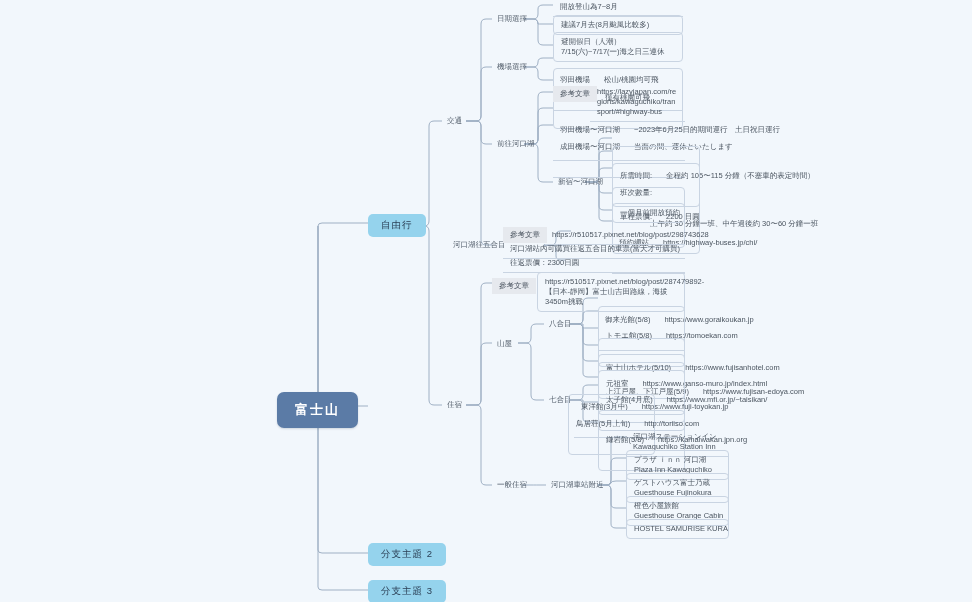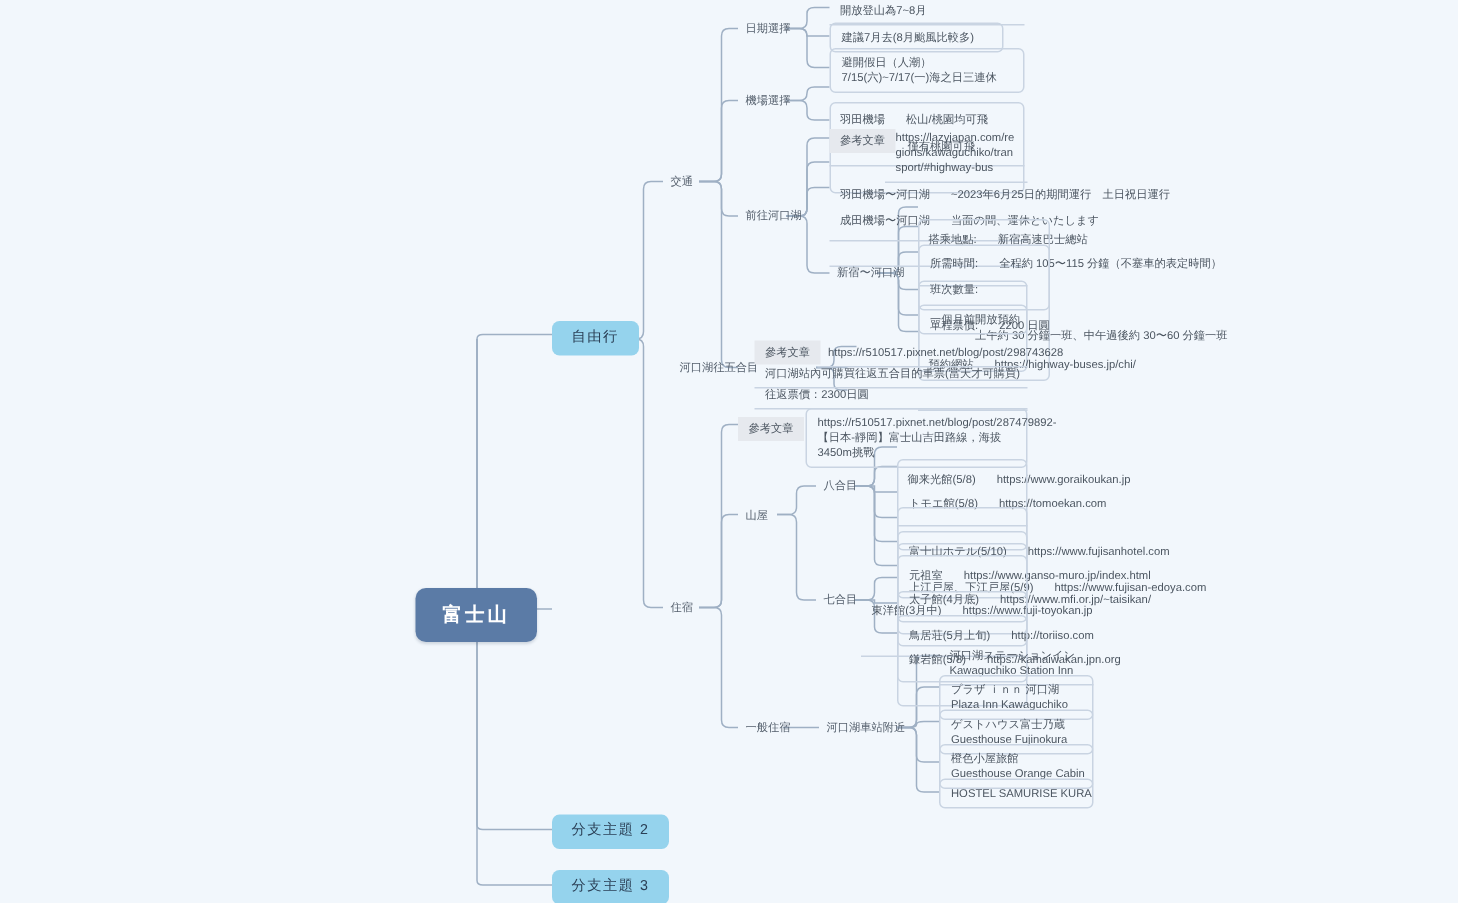--- a/index.html
+++ b/index.html
@@ -168,21 +168,21 @@
   <div class="node n-branch" style="left:368px; top:214px;">自由行</div>
   <div class="node n-branch" style="left:368px; top:543px;">分支主題 2</div>
   <div class="node n-branch" style="left:368px; top:580px;">分支主題 3</div>
 
   <div class="node n-plain" style="left:442px; top:113px;">交通</div>
   <div class="node n-plain" style="left:442px; top:397px;">住宿</div>
 
   <div class="node n-plain" style="left:492px; top:11px;">日期選擇</div>
 
   <div class="node n-card" style="left:553px; top:-2px; width:130px;">開放登山為7~8月</div>
-  <div class="node n-card boxed" style="left:553px; top:15px; width:116px;">建議7月去(8月颱風比較多)</div>
+  <div class="node n-card boxed" style="left:553px; top:15px; width:130px;">建議7月去(8月颱風比較多)</div>
   <div class="node n-card boxed" style="left:553px; top:32px; width:130px;">避開假日（人潮）
 7/15(六)~7/17(一)海之日三連休</div>
 
   <div class="node n-plain" style="left:492px; top:59px;">機場選擇</div>
 
   <div class="node n-card" style="left:553px; top:51px; width:130px;">
     <div class="row2">
       <span class="k">羽田機場</span>
       <span class="v">松山/桃園均可飛</span>
     </div>
@@ -207,26 +207,20 @@
   </div>
   <div class="node n-card" style="left:553px; top:118px; width:132px;">
     <div class="row2">
       <span class="k">成田機場〜河口湖</span>
       <span class="v">当面の間、運休といたします</span>
     </div>
   </div>
 
   <div class="node n-plain" style="left:553px; top:174px;">新宿〜河口湖</div>
 
-  <div class="node n-card" style="left:612px; top:131px; width:73px;">
-    <div class="row2">
-      <span class="k">搭乘地點:</span>
-      <span class="v">新宿高速巴士總站</span>
-    </div>
-  </div>
   <div class="node n-card boxed" style="left:612px; top:146px; width:88px;">
     <div class="row2">
       <span class="k">所需時間:</span>
       <span class="v">全程約 105〜115 分鐘（不塞車的表定時間）</span>
     </div>
   </div>
   <div class="node n-card boxed" style="left:612px; top:163px; width:88px;">
     <div>班次數量:</div>
     <div class="sub">上午約 30 分鐘一班、中午過後約 30〜60 分鐘一班</div>
   </div>
@@ -296,21 +290,21 @@
       <span class="v">https://www.mfi.or.jp/~taisikan/</span>
     </div>
   </div>
 
   <div class="node n-card" style="left:574px; top:378px; width:109px;">
     <div class="row2">
       <span class="k">東洋館(3月中)</span>
       <span class="v">https://www.fuji-toyokan.jp</span>
     </div>
   </div>
-  <div class="node n-card boxed" style="left:598px; top:394px; width:87px;text-align:center;">
+  <div class="node n-card boxed" style="left:568px; top:394px; width:87px;text-align:center;">
     <div class="row2">
       <span class="k">鳥居荘(5月上旬)</span>
       <span class="v">http://toriiso.com</span>
     </div>
   </div>
   <div class="node n-card boxed" style="left:598px; top:410px; width:87px;">
     <div class="row2">
       <span class="k">鎌岩館(5/8)</span>
       <span class="v">https://kamaiwakan.jpn.org</span>
     </div>

